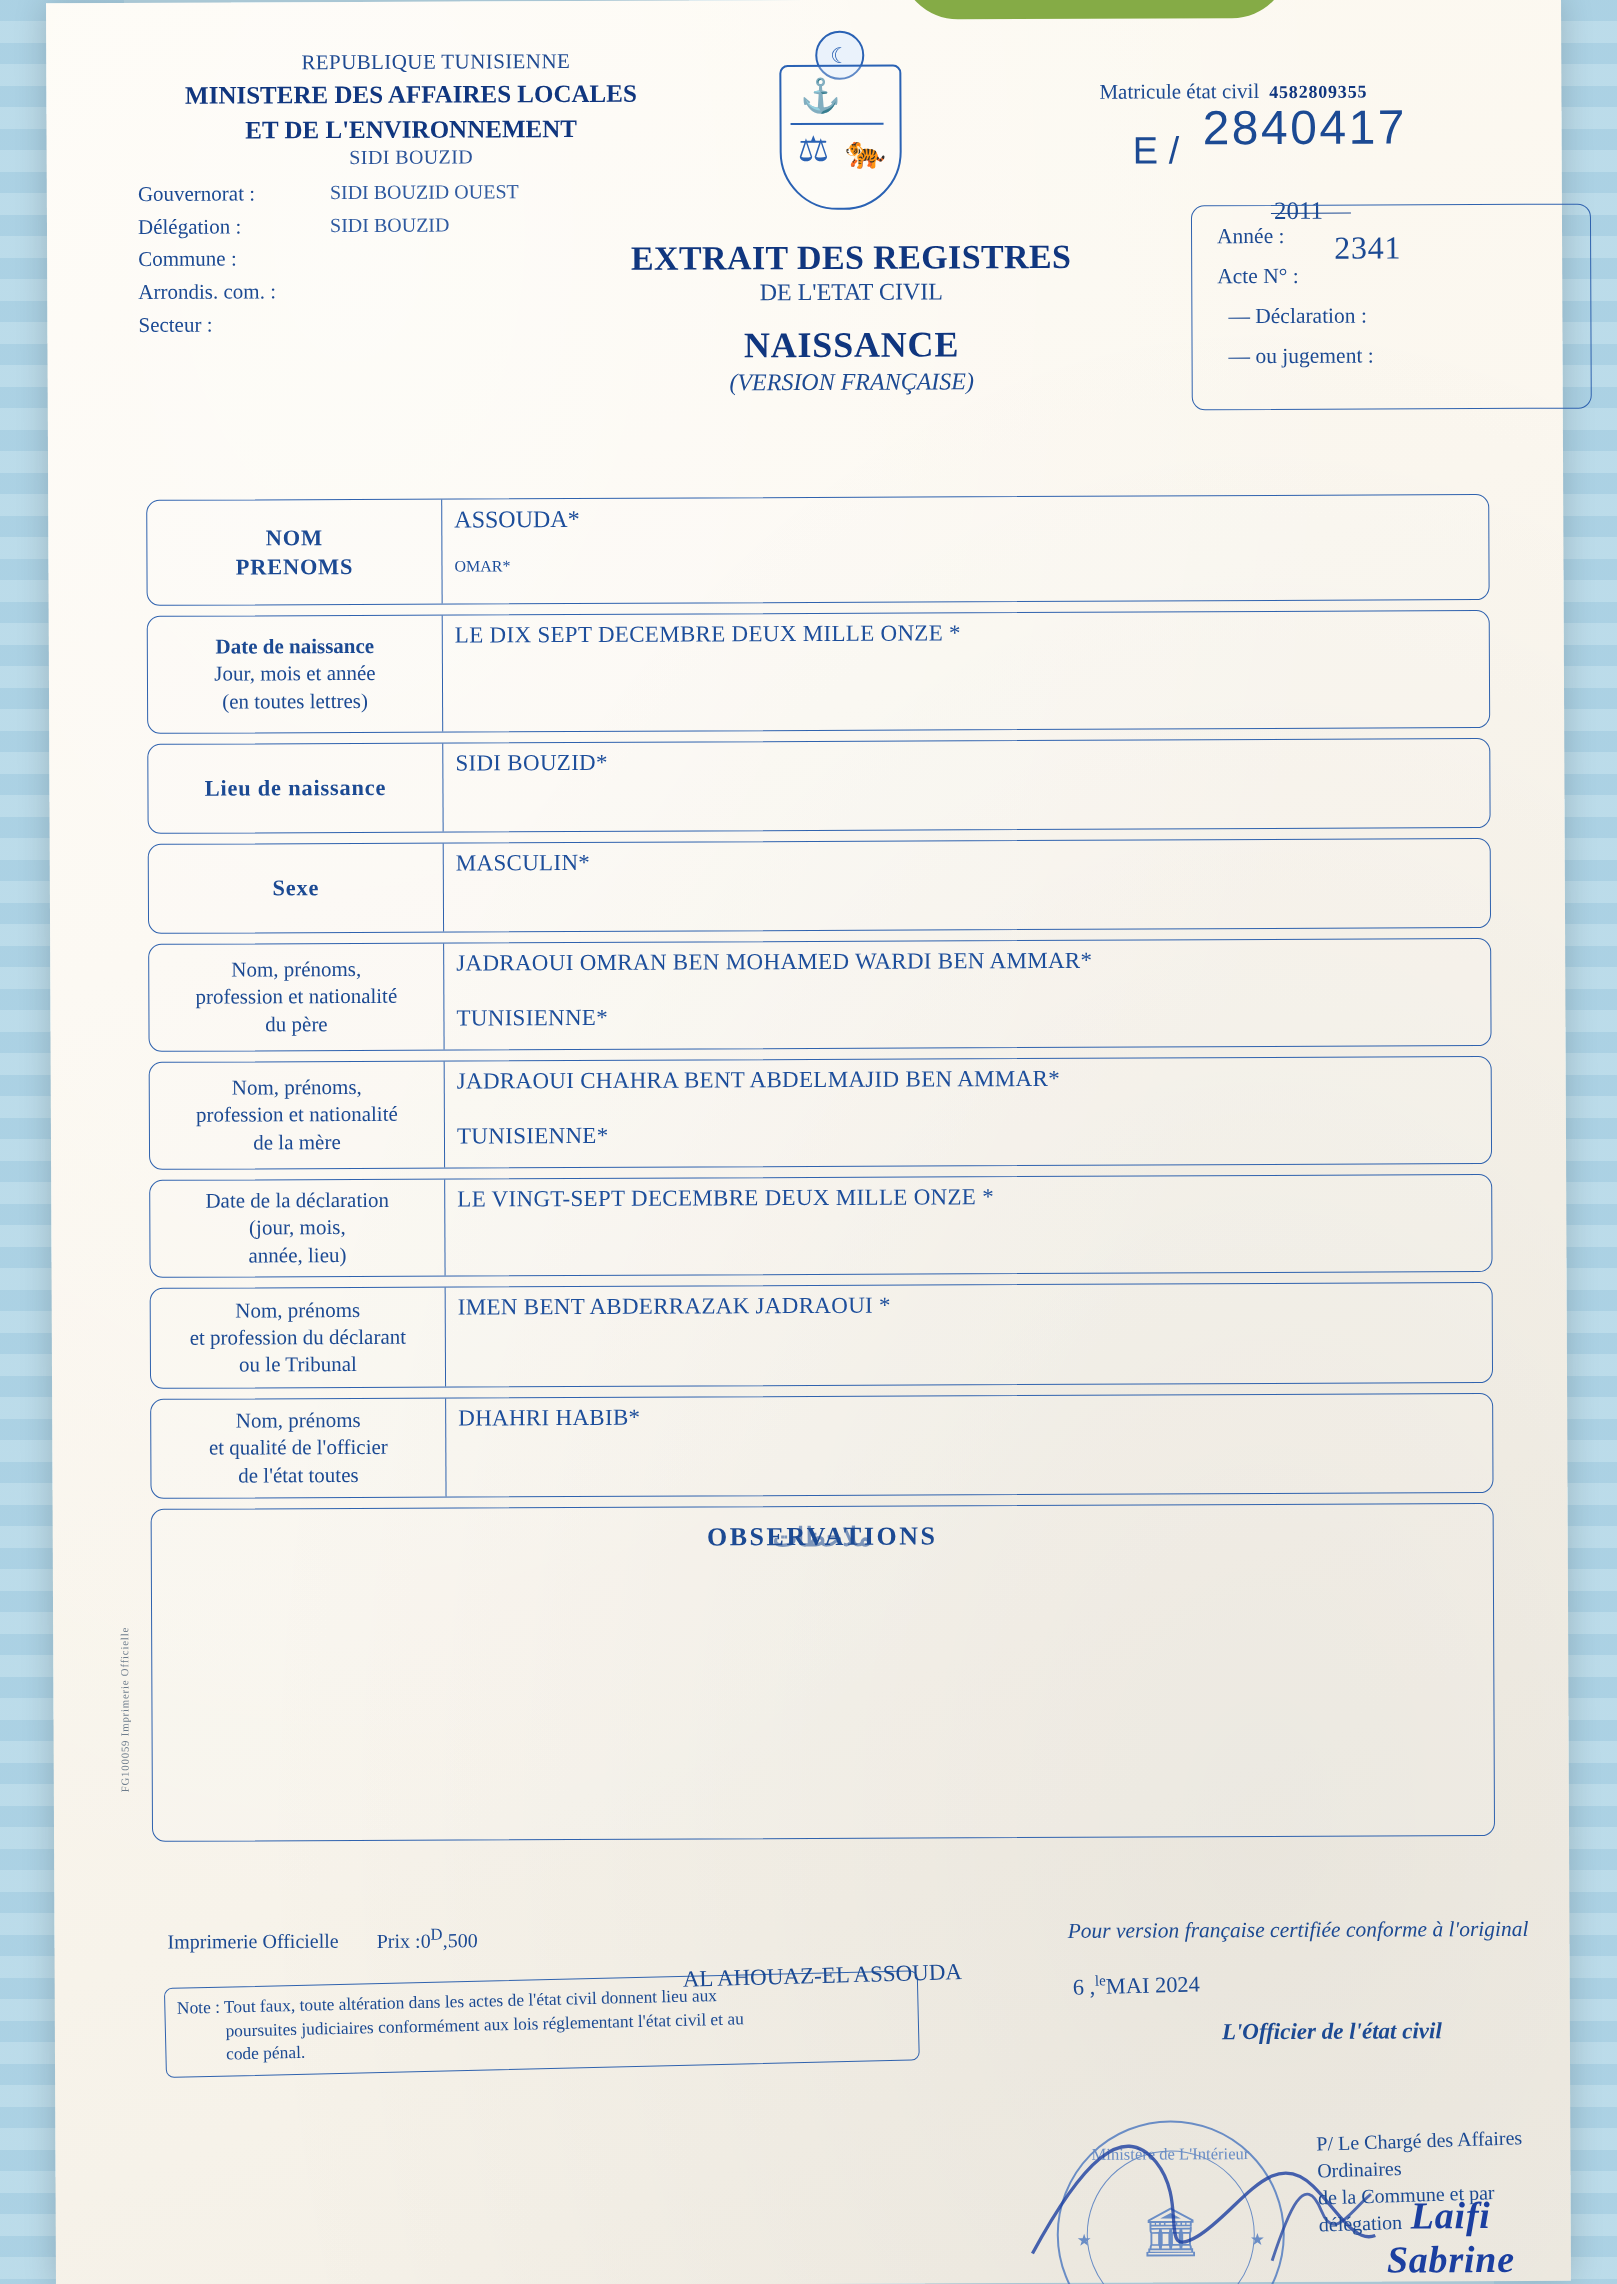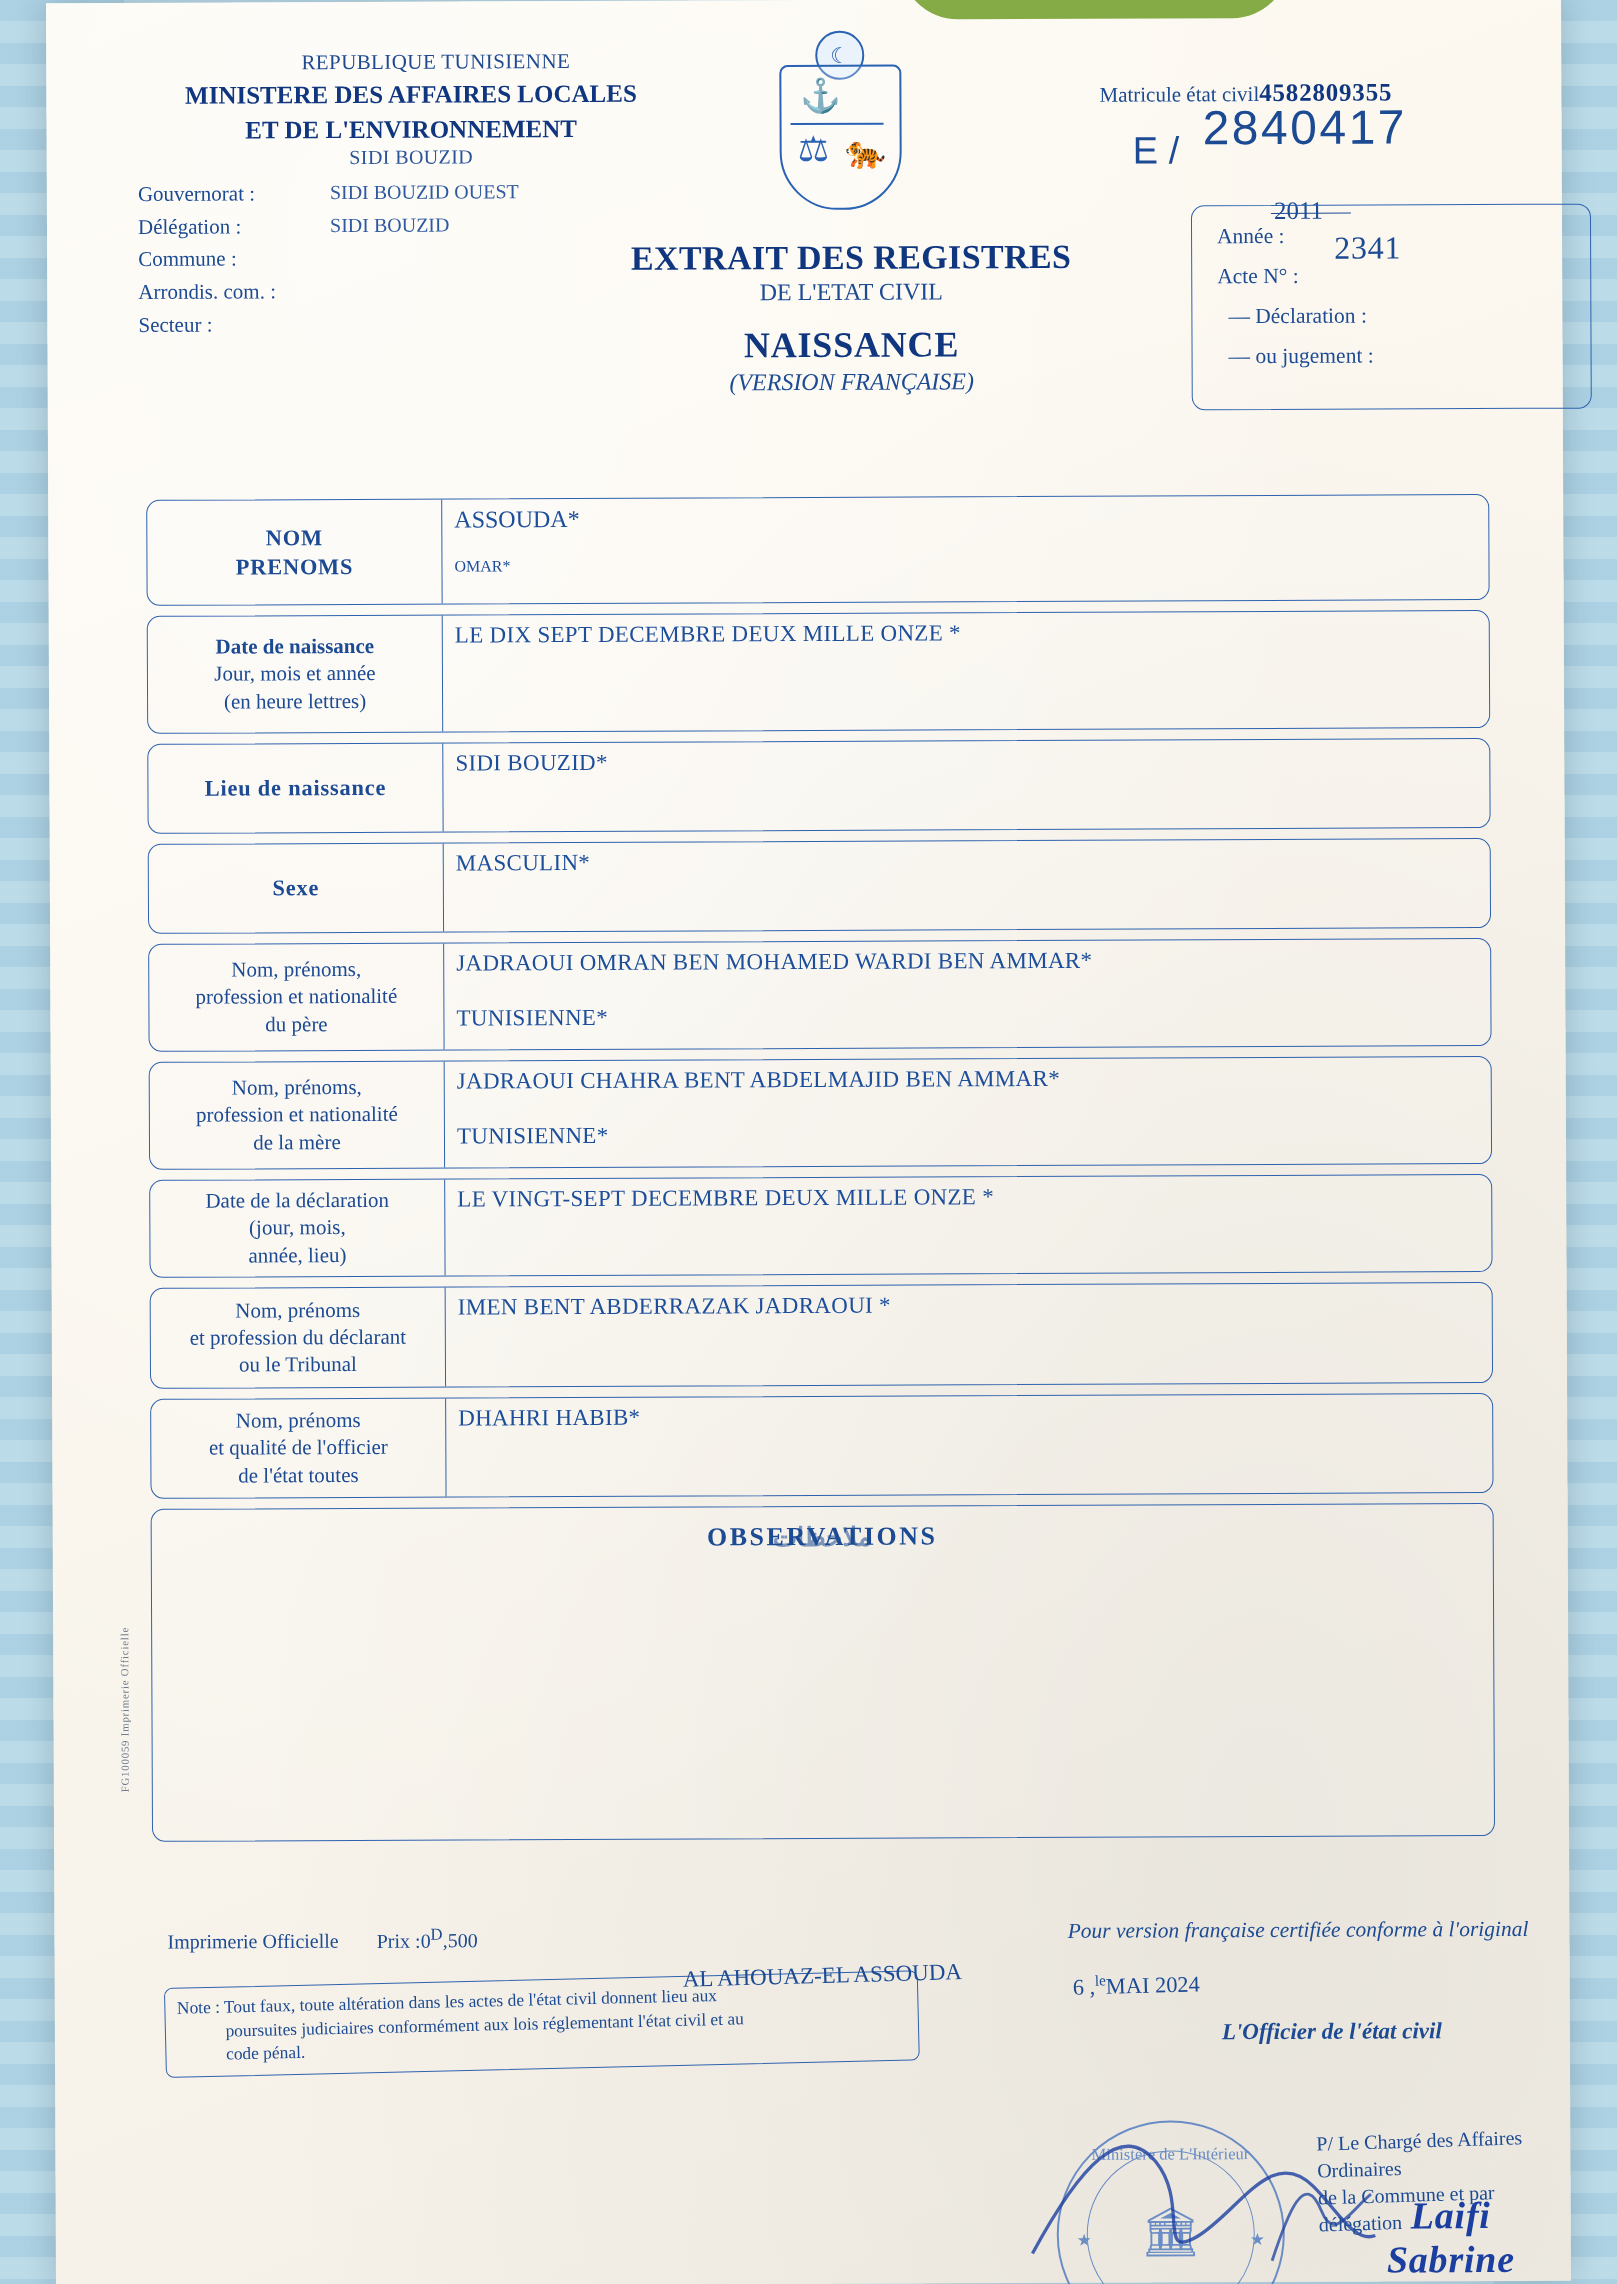--- a/index.html
+++ b/index.html
@@ -67,21 +67,21 @@
 
   
   .titles{position:absolute;left:514px;top:239px;width:580px;text-align:center;}
   .t1{font-weight:bold;font-size:34px;color:#10367f;letter-spacing:0.4px;}
   .t2{font-size:24px;color:#1c4a93;margin-top:1.7px;}
   .t3{font-weight:bold;font-size:36px;color:#10367f;margin-top:18px;letter-spacing:0.8px;}
   .t4{font-style:italic;font-size:24px;color:#1c4a93;margin-top:3.3px;}
 
   
   .matric{position:absolute;left:1053px;top:58px;font-size:21px;color:#1c4a93;}
-  .matric b{font-size:25px;color:#10367f;letter-spacing:0.8px;font-family:Liberation Serif, serif;}
+  .matric b{font-size:18px;color:#10367f;margin-left:10px;letter-spacing:0.8px;font-family:Liberation Serif, serif;}
   .bignum{
     position:absolute;left:1156px;top:79px;font-size:48px;color:#1c4a93;letter-spacing:2.5px;
     font-family:"Liberation Sans", sans-serif;
   }
   .eslash{position:absolute;left:1086px;top:108px;font-size:38px;color:#1c4a93;font-family:"Liberation Sans", sans-serif;}
   .rbox{
     position:absolute;left:1144px;top:184px;width:398px;height:203px;
     border:1.7px solid #2f62ae;border-radius:13.3px;
   }
   .rbox .ln{position:absolute;font-size:21.5px;color:#1c4a93;}
@@ -244,21 +244,21 @@
         <span>PRENOMS</span>
       </div>
       <div class="v1">ASSOUDA*</div>
       <div class="v2">OMAR*</div>
     </div>
 
     <div class="frow r-date">
       <div class="lab">
         <span style="font-weight:bold">Date de naissance</span>
         <span>Jour, mois et année</span>
-        <span>(en heure lettres)</span>
+        <span>(en toutes lettres)</span>
       </div>
       <div class="val">LE DIX SEPT DECEMBRE  DEUX MILLE ONZE *</div>
     </div>
 
     <div class="frow r-lieu">
       <div class="lab b">Lieu de naissance</div>
       <div class="val">SIDI BOUZID*</div>
     </div>
 
     <div class="frow r-sexe">

